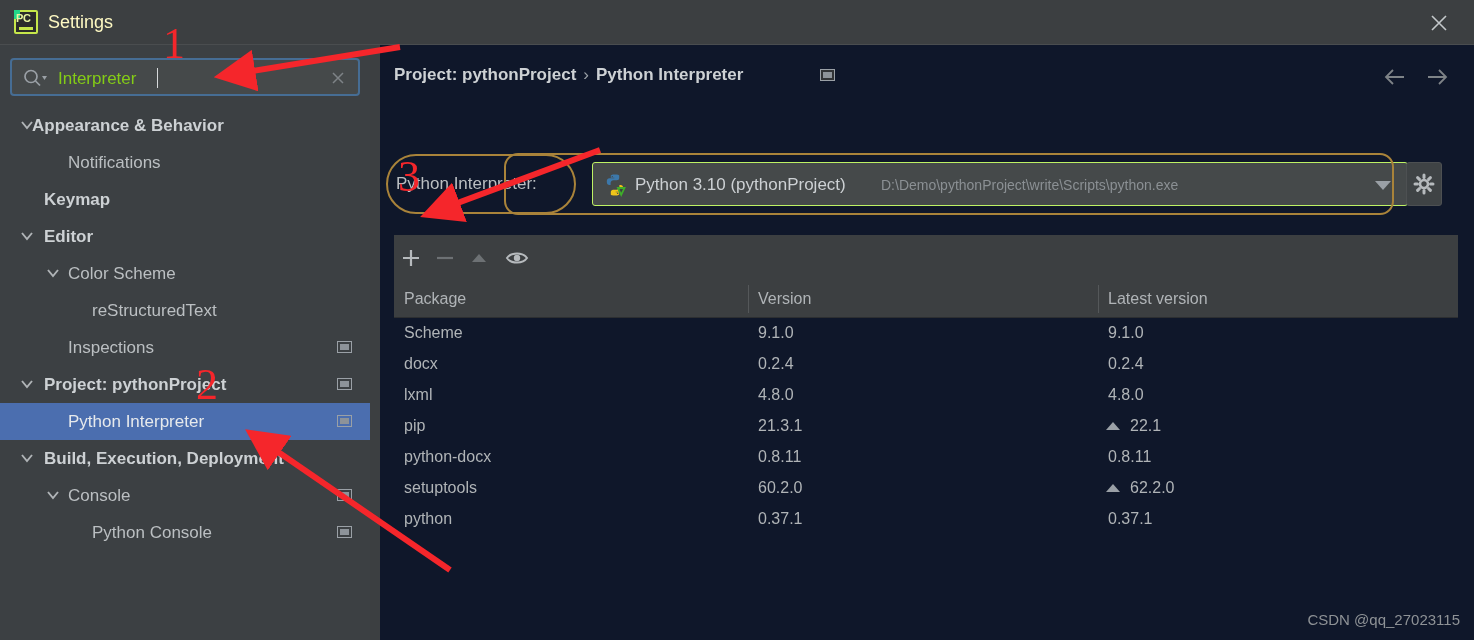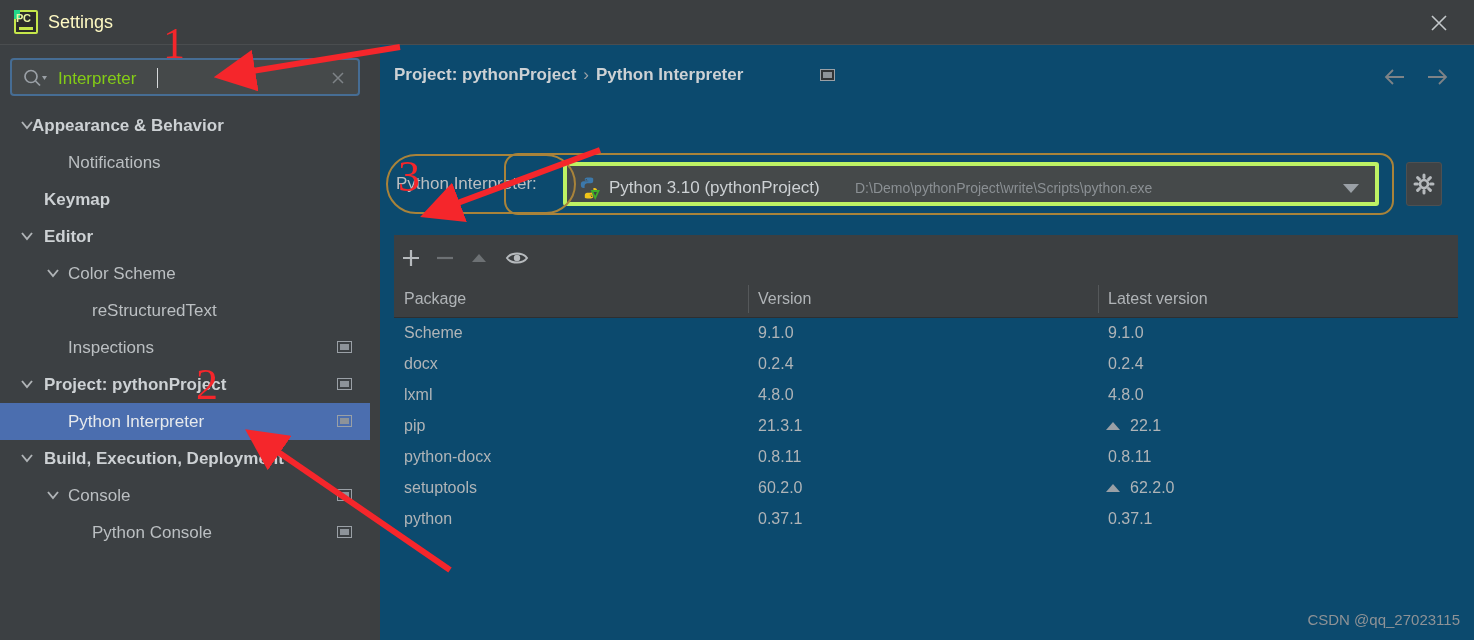--- a/index.html
+++ b/index.html
@@ -107,21 +107,21 @@
   }
   .scope-icon i {
     position: absolute; left: 2px; top: 2px; right: 2px; bottom: 2px;
     background: #8d9399; display: block;
   }
   .tree-row.selected .scope-icon { background: #4b6eaf; }
 
   
   .main {
     position: absolute; left: 380px; top: 45px; width: 1094px; height: 595px;
-    background: #0c4a6e;
+    background: #0f172a;
   }
   .breadcrumb {
     position: absolute; left: 14px; top: 18px;
     font-size: 17px; font-weight: bold; color: #cdd1d4;
     line-height: 24px; white-space: nowrap;
   }
   .breadcrumb .sep { font-weight: normal; color: #9aa0a6; margin: 0 7px; }
   .bc-scope-icon {
     position: absolute; left: 440px; top: 24px;
     width: 15px; height: 12px;
@@ -133,22 +133,22 @@
   }
   .nav-back { position: absolute; right: 66px; top: 22px; width: 26px; height: 20px; cursor: pointer; }
   .nav-fwd  { position: absolute; right: 24px; top: 22px; width: 26px; height: 20px; cursor: pointer; }
 
   
   .interp-label {
     position: absolute; left: 16px; top: 126px;
     font-size: 17px; color: #bbbfc2; line-height: 26px;
   }
   .interp-combo {
-    position: absolute; left: 183px; top: 117px; width: 816px; height: 44px;
-    background: #45494a; border: 4px solid #bef264;
+    position: absolute; left: 212px; top: 117px; width: 816px; height: 44px;
+    background: #45494a; border: 1px solid #bef264;
     border-radius: 3px; box-sizing: border-box; cursor: pointer;
   }
   .py-icon { position: absolute; left: 10px; top: 10px; width: 24px; height: 24px; }
   .interp-name {
     position: absolute; left: 42px; top: 9px;
     font-size: 17px; color: #cdd1d4; line-height: 26px; white-space: nowrap;
   }
   .interp-path {
     position: absolute; left: 288px; top: 11px;
     font-size: 14px; color: #8b9094; line-height: 22px; white-space: nowrap;

